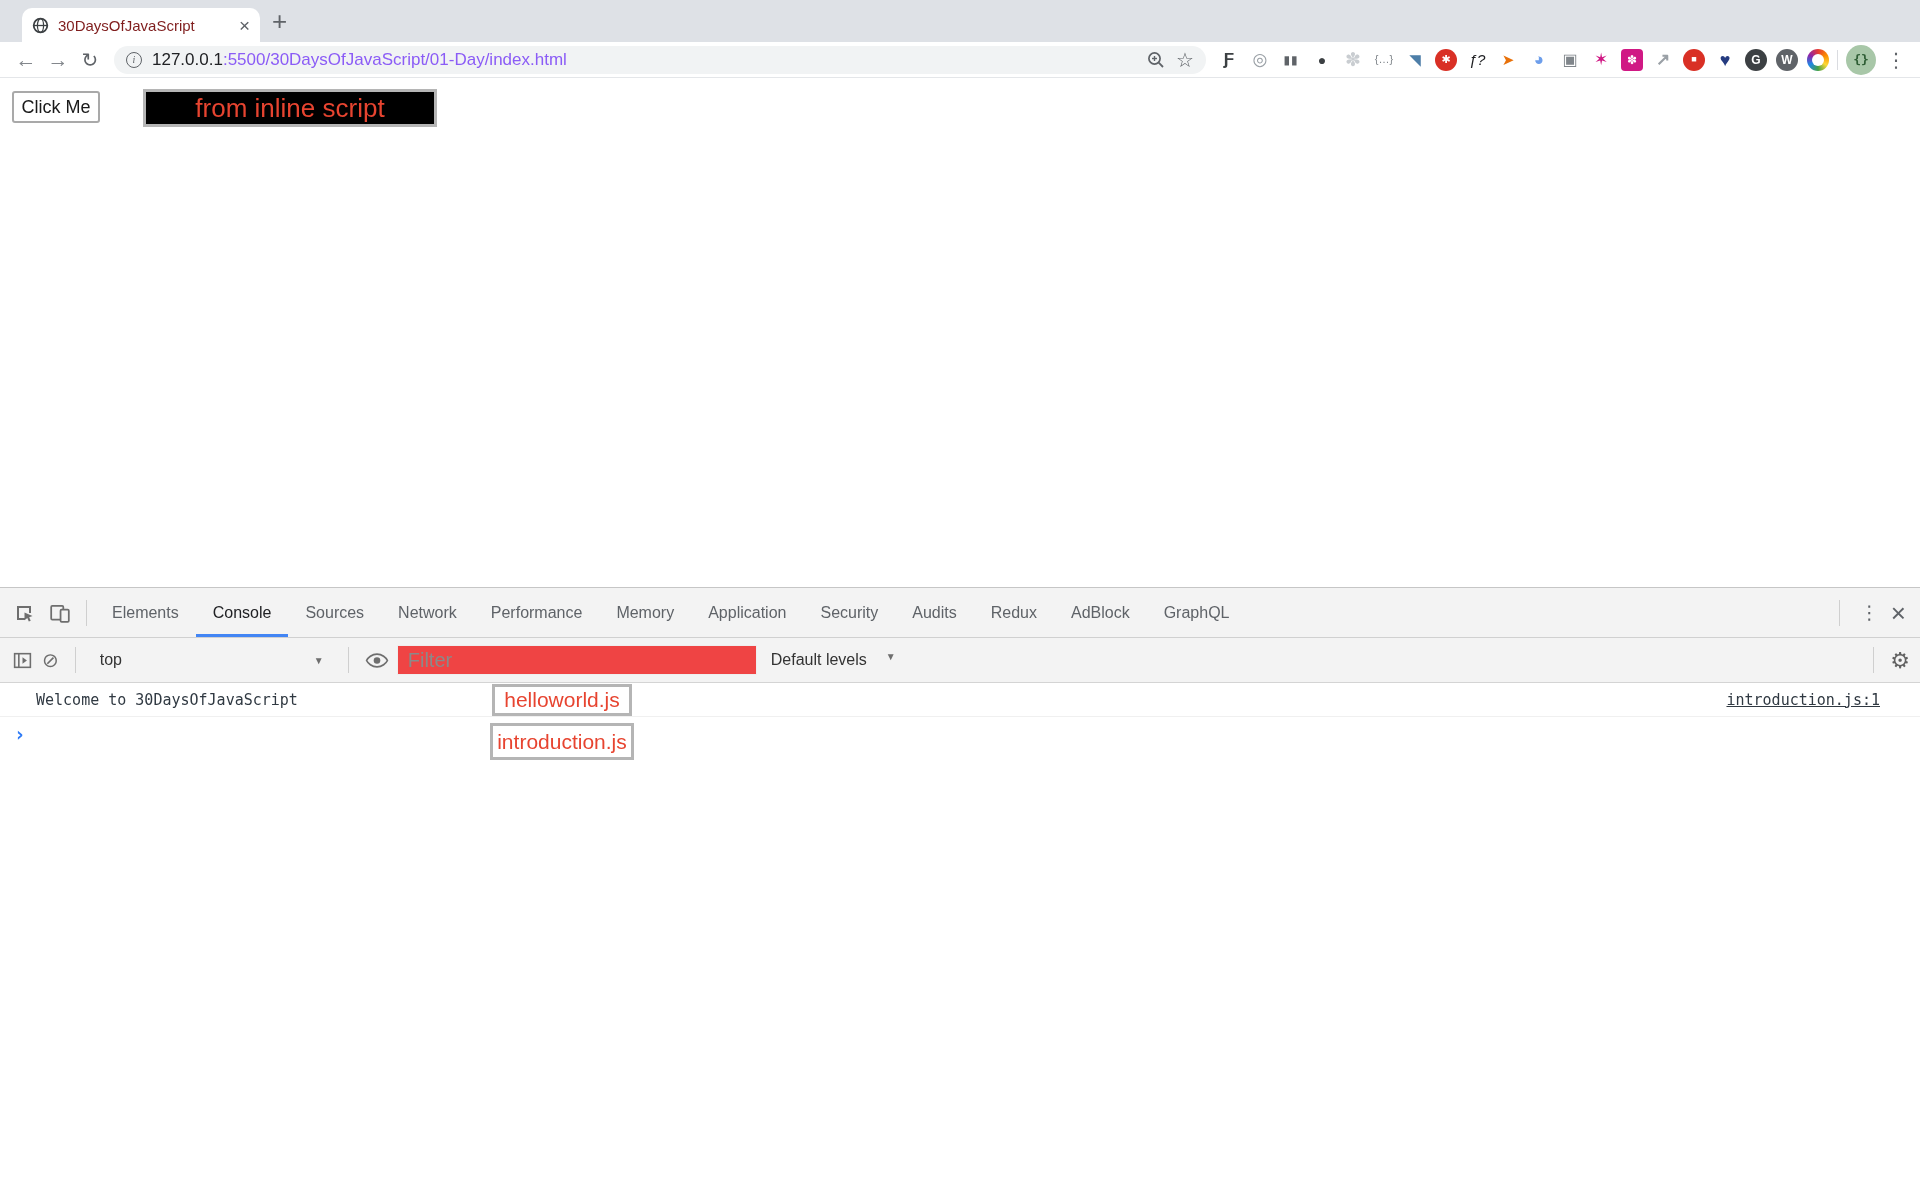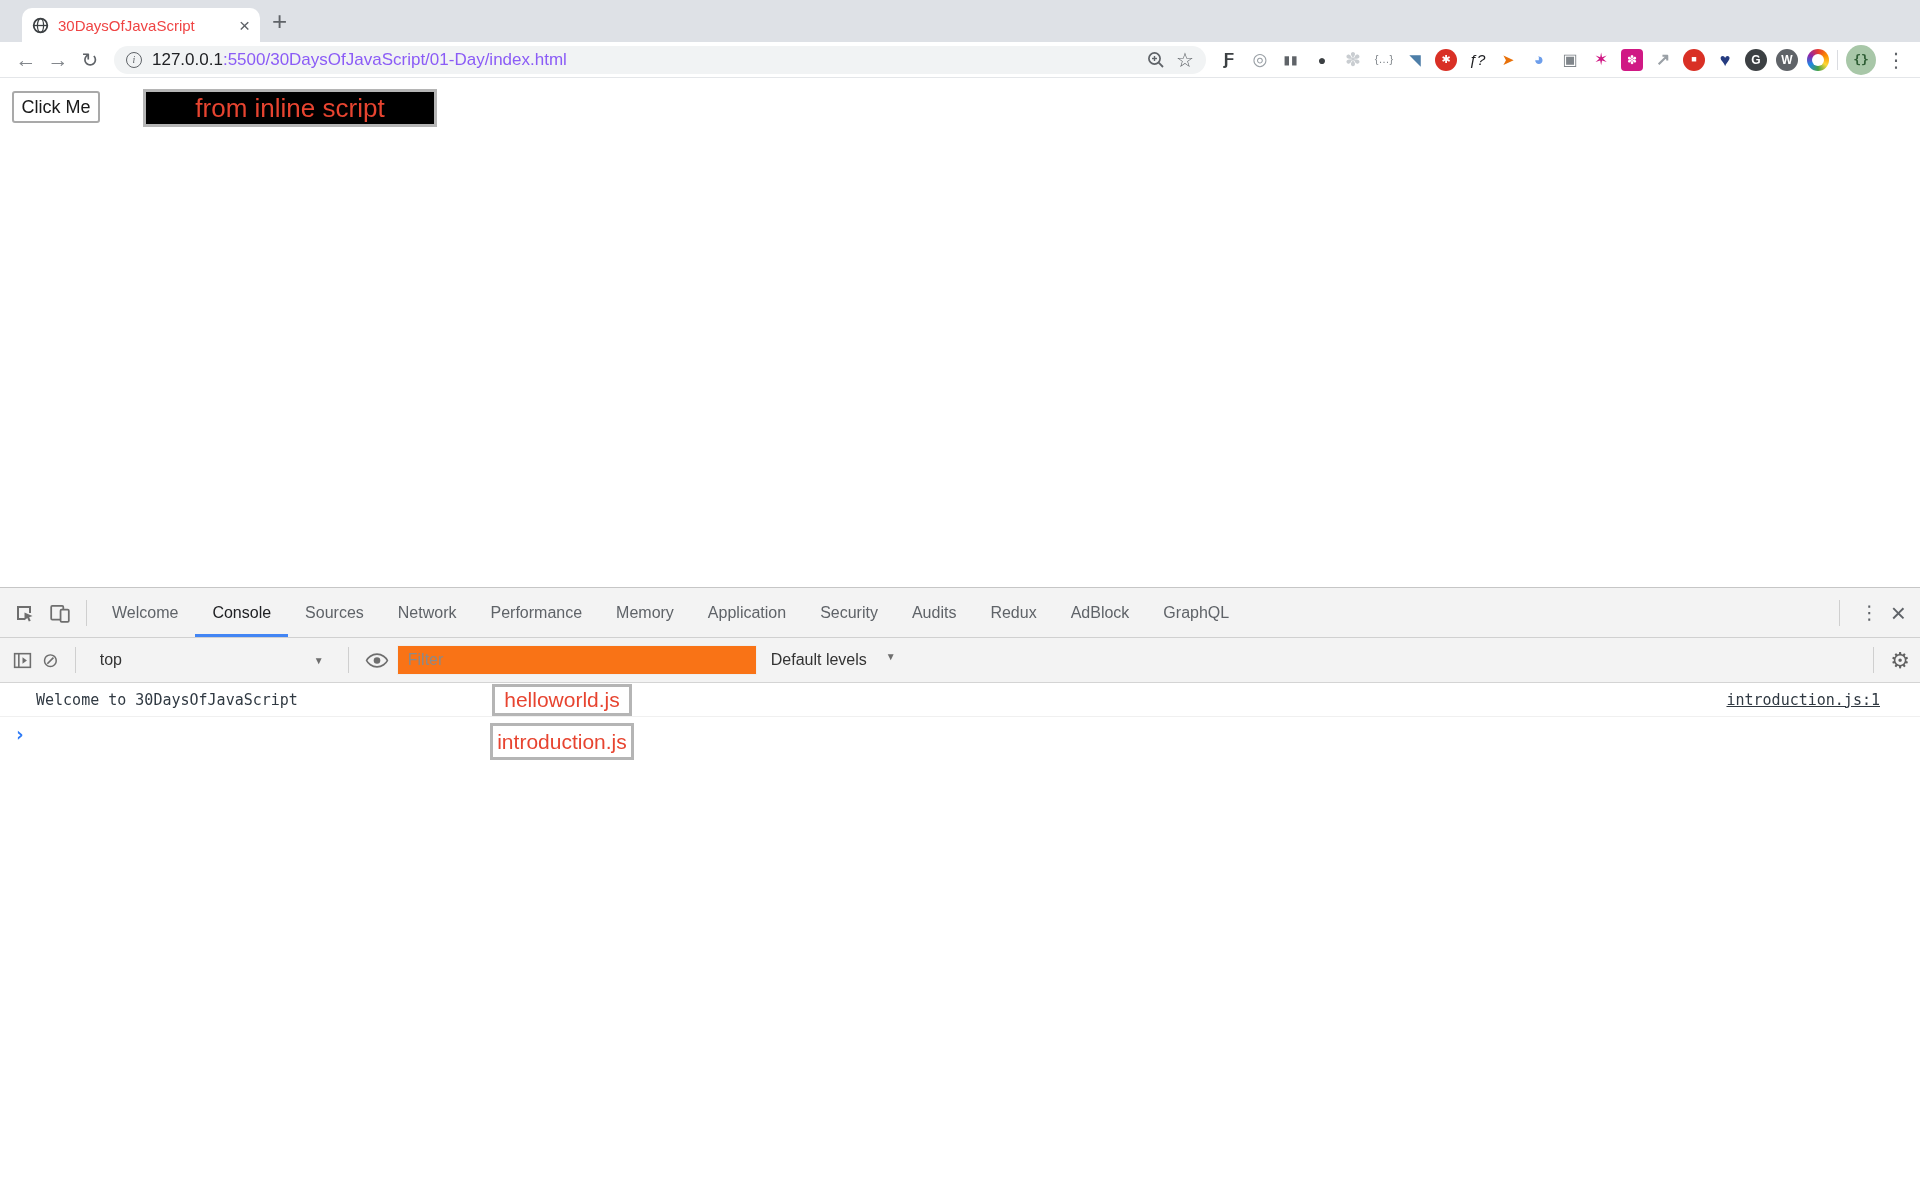--- a/index.html
+++ b/index.html
@@ -3,21 +3,21 @@
 <meta charset="utf-8">
 <style>
   * { margin:0; padding:0; box-sizing:border-box; }
   html,body { width:1920px; height:1200px; overflow:hidden; background:#fff;
               font-family:"Liberation Sans", sans-serif; }
 
   
   .tabstrip { height:42px; background:#dee1e6; position:relative; }
   .tab { position:absolute; left:22px; top:8px; width:238px; height:34px; background:#fff;
          border-radius:10px 10px 0 0; display:flex; align-items:center; padding:0 10px; gap:9px; }
-  .tab-title { flex:1; font-size:15px; color:#ef4444; white-space:nowrap; overflow:hidden; }
+  .tab-title { flex:1; font-size:15px; color:#7f1d1d; white-space:nowrap; overflow:hidden; }
   .tab-close { font-size:19px; color:#5f6368; line-height:1; cursor:default; }
   .newtab { position:absolute; left:272px; top:6px; font-size:26px; color:#5f6368; font-weight:300; }
 
   .toolbar { height:36px; background:#fff; border-bottom:1px solid #e4e6e9;
              display:flex; align-items:center; padding:0 10px; }
   .navbtn { width:32px; text-align:center; font-size:21px; color:#83878c; }
   .navbtn.reload { color:#5f6368; font-size:20px; }
   .urlpill { flex:1; height:28px; margin:0 8px; background:#f1f3f4; border-radius:14px;
              display:flex; align-items:center; padding:0 12px; gap:10px; min-width:0; }
   .info-circle { width:16px; height:16px; border:1.6px solid #5f6368; border-radius:50%;
@@ -84,22 +84,22 @@
   .dt-right { margin-left:auto; display:flex; align-items:center; padding-right:14px; }
   .dt-kebab { font-size:19px; color:#5f6368; margin:0 12px; }
   .dt-close { font-size:26px; color:#5f6368; line-height:1; }
 
   .dt-toolbar { height:45px; background:#f3f3f3; border-bottom:1px solid #d4d4d4;
                 display:flex; align-items:center; padding:0 10px; gap:8px; }
   .clear-ic { font-size:20px; color:#6e6e6e; }
   .frame-select { width:240px; display:flex; align-items:center; justify-content:space-between;
                   font-size:16px; color:#333; padding:0 8px; }
   .dd-arrow { font-size:10px; color:#6e6e6e; }
-  .filter-input { width:360px; height:30px; border:1px solid #eee; background:#f97316;
-                  font-size:16px; padding:0 10px; color:#333; outline:none;
+  .filter-input { width:360px; height:30px; border:1px solid #eee; background:#ef4444;
+                  font-size:20px; padding:0 10px; color:#333; outline:none;
                   font-family:"Liberation Sans", sans-serif; }
   .filter-input::placeholder { color:#8a8a8a; }
   .levels { display:flex; align-items:flex-start; gap:19px; font-size:16px; color:#333; margin-left:6px; }
   .dt-spacer { flex:1; }
   .gear { font-size:22px; color:#616161; font-family:"DejaVu Sans", sans-serif; }
 
   .console-area { position:relative; font-family:"DejaVu Sans Mono", monospace;
                   font-size:15px; color:#303942; }
   .console-row { height:34px; display:flex; align-items:center; justify-content:space-between;
                  padding:0 40px 0 36px; border-bottom:1px solid #f0f0f0; }
@@ -196,21 +196,21 @@
     </span>
     <span class="dt-icon">
       <svg width="22" height="22" viewBox="0 0 20 20">
         <rect x="2" y="3.5" width="11" height="12.5" rx="1" fill="none" stroke="#6e6e6e" stroke-width="1.6"></rect>
         <rect x="10.5" y="7" width="7.5" height="11" rx="1" fill="#f3f3f3" stroke="#6e6e6e" stroke-width="1.6"></rect>
       </svg>
     </span>
     <span class="v-div"></span>
 
     <div class="dt-tabs">
-      <div class="dt-tab">Welcome</div>
+      <div class="dt-tab">Elements</div>
       <div class="dt-tab active">Console</div>
       <div class="dt-tab">Sources</div>
       <div class="dt-tab">Network</div>
       <div class="dt-tab">Performance</div>
       <div class="dt-tab">Memory</div>
       <div class="dt-tab">Application</div>
       <div class="dt-tab">Security</div>
       <div class="dt-tab">Audits</div>
       <div class="dt-tab">Redux</div>
       <div class="dt-tab">AdBlock</div>

